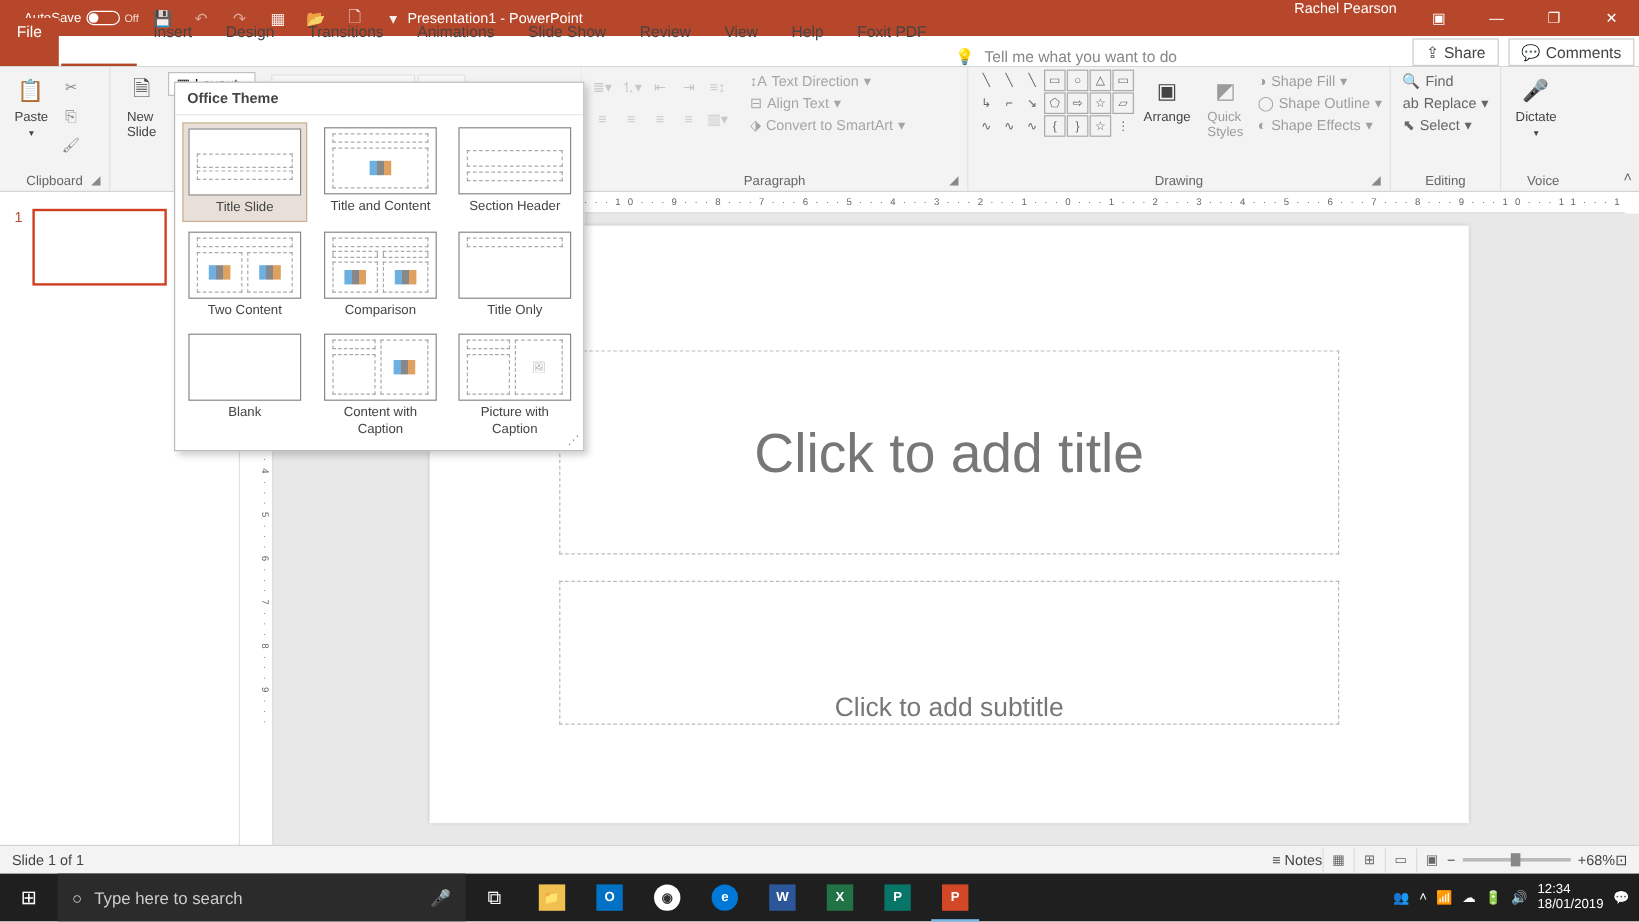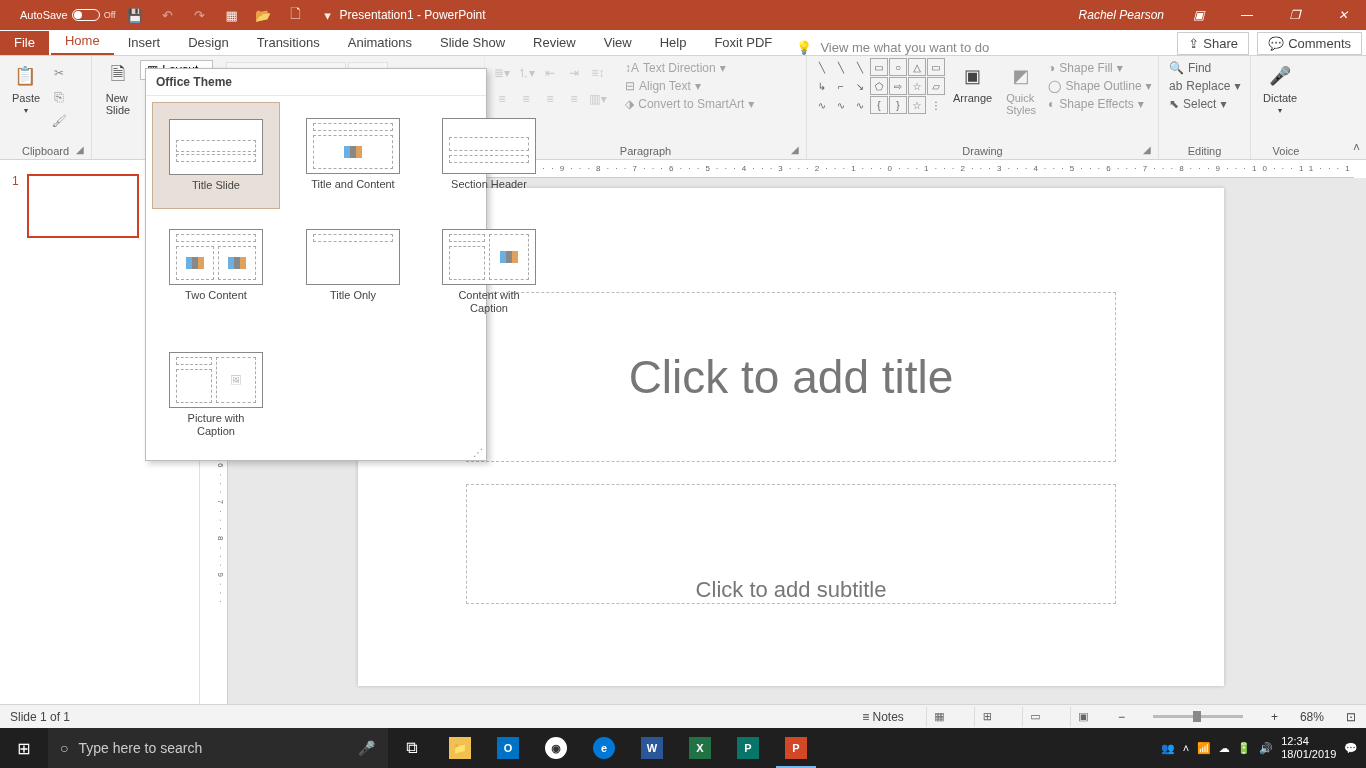--- a/index.html
+++ b/index.html
@@ -2,31 +2,31 @@
 <html><head>
 <meta charset="utf-8">
 <style>
 * { margin: 0; padding: 0; box-sizing: border-box; font-family: "Segoe UI", sans-serif; }
 body { width: 1366px; height: 768px; overflow: hidden; background: #fff; position: relative; }
 
 
 .titlebar { height: 30px; background: #b7472a; display: flex; align-items: center; color: #fff; font-size: 12px; }
 .titlebar-left { display: flex; align-items: center; gap: 8px; padding-left: 20px; }
 .titlebar-center { flex: 1; text-align: left; }
-.titlebar-right { display: flex; align-items: center; gap: 2px; font-style: italic; }
+.titlebar-right { display: flex; align-items: flex-start; gap: 2px; }
 .autosave { display: flex; align-items: center; gap: 4px; font-size: 11px; }
 .toggle { width: 28px; height: 12px; border: 1px solid #fff; border-radius: 6px; position: relative; }
 .toggle::after { content: ''; position: absolute; width: 8px; height: 8px; border-radius: 50%; background: #fff; top: 1px; left: 1px; }
 .qat-btn { width: 24px; height: 24px; display: flex; align-items: center; justify-content: center; font-size: 13px; color: #fff; opacity: 0.9; }
 .win-btn { width: 46px; height: 30px; display: flex; align-items: center; justify-content: center; color: #fff; }
 .user-name { font-size: 12px; padding: 0 10px; }
 
 
 .tabs-row { height: 26px; background: #fff; border-bottom: 1px solid #d4d4d4; display: flex; align-items: flex-end; }
-.tab { padding: 4px 14px 5px; font-size: 13px; color: #444; cursor: pointer; }
+.tab { padding: 4px 14px 21px; font-size: 13px; color: #444; cursor: pointer; }
 .tab.active { color: #b7472a; border-bottom: 2px solid #b7472a; }
 .tab.file { background: #b7472a; color: #fff; margin-right: 2px; }
 .tabs-spacer { flex: 1; }
 .tellme { display: flex; align-items: center; gap: 8px; font-size: 13px; color: #888; padding: 0 10px; }
 .share-btn { border: 1px solid #ccc; padding: 3px 10px; font-size: 13px; color: #444; display: flex; align-items: center; gap: 4px; margin: 0 4px; }
 
 
 .ribbon { height: 104px; background: #f3f3f3; border-bottom: 1px solid #d4d4d4; display: flex; position: relative; }
 .ribbon-group { border-right: 1px solid #e0e0e0; padding: 2px 6px 0; display: flex; flex-direction: column; position: relative; }
 .ribbon-group-label { position: absolute; bottom: 2px; left: 0; right: 0; text-align: center; font-size: 11px; color: #666; }
@@ -40,21 +40,21 @@
 .shape-grid { display: grid; grid-template-columns: repeat(7, 18px); grid-auto-rows: 18px; gap: 1px; }
 .shape-cell { border: 1px solid #aaa; font-size: 10px; display: flex; align-items: center; justify-content: center; color: #666; }
 .shape-cell.noborder { border: none; }
 .ribbon-text-btn { font-size: 12px; color: #666; padding: 1px 4px; display: flex; align-items: center; gap: 4px; white-space: nowrap; }
 .collapse-ribbon { position: absolute; right: 6px; bottom: 4px; font-size: 12px; color: #666; }
 
 
 .layout-dropdown { position: absolute; top: 68px; left: 145px; width: 342px; background: #fff; border: 1px solid #bbb; box-shadow: 3px 3px 6px rgba(0,0,0,0.2); z-index: 100; }
 .layout-header { padding: 6px 10px; font-size: 12px; font-weight: 600; color: #444; border-bottom: 1px solid #e8e8e8; }
 .layout-grid { display: grid; grid-template-columns: repeat(3, 1fr); padding: 6px; gap: 4px 10px; }
-.layout-item { display: flex; flex-direction: column; align-items: center; padding: 16px; }
+.layout-item { display: flex; flex-direction: column; align-items: center; padding: 4px; }
 .layout-item.selected { background: #e8e0d8; border: 1px solid #c8b090; }
 .layout-thumb { width: 94px; height: 56px; border: 1px solid #888; background: #fff; position: relative; margin-bottom: 4px; }
 .layout-label { font-size: 11px; color: #444; text-align: center; line-height: 1.2; }
 .thumb-title-box { position: absolute; border: 1px dashed #aaa; }
 .thumb-content { position: absolute; border: 1px dashed #aaa; display: flex; align-items: center; justify-content: center; }
 .thumb-icons { width: 18px; height: 12px; background: linear-gradient(90deg, #6bb0e0 33%, #888 33% 66%, #e0a060 66%); }
 .resize-grip { position: absolute; right: 3px; bottom: 2px; font-size: 10px; color: #888; }
 
 
 .h-ruler { position: absolute; top: 160px; left: 228px; right: 12px; height: 18px; background: #fff; border-bottom: 1px solid #ccc; font-size: 8px; color: #666; overflow: hidden; }
@@ -69,21 +69,21 @@
 .slide-thumb-prev { width: 112px; height: 64px; border: 2px solid #d04020; background: #fff; }
 
 
 .edit-area { position: absolute; top: 178px; left: 228px; right: 0; bottom: 40px; background: #e8e8e8; overflow: hidden; }
 .slide-canvas { position: absolute; top: 10px; left: 130px; width: 866px; height: 498px; background: #fff; box-shadow: 0 0 4px rgba(0,0,0,0.2); }
 .placeholder { position: absolute; border: 1px dashed #bbb; display: flex; align-items: center; justify-content: center; color: #777; }
 .ph-title { top: 104px; left: 108px; right: 108px; height: 170px; font-size: 46px; }
 .ph-subtitle { top: 296px; left: 108px; right: 108px; height: 120px; font-size: 22px; align-items: flex-end; padding-top: 6px; }
 
 
-.statusbar { position: absolute; bottom: 40px; left: 0; right: 0; height: 24px; background: #f3f3f3; border-top: 1px solid #d4d4d4; display: flex; align-items: center; font-size: 12px; color: #444; padding: 0 10px; gap: 22px; }
+.statusbar { position: absolute; bottom: 40px; left: 0; right: 0; height: 24px; background: #f3f3f3; border-top: 1px solid #d4d4d4; display: flex; align-items: center; font-size: 12px; color: #444; padding: 0 10px; gap: 0; }
 .status-spacer { flex: 1; }
 .view-btn { width: 26px; height: 20px; display: flex; align-items: center; justify-content: center; border-left: 1px solid #ddd; font-size: 11px; color: #666; }
 .zoom-slider { width: 90px; height: 3px; background: #bbb; position: relative; margin: 0 6px; }
 .zoom-slider::after { content: ''; position: absolute; left: 40px; top: -4px; width: 8px; height: 11px; background: #888; }
 
 
 .taskbar { position: absolute; bottom: 0; left: 0; right: 0; height: 40px; background: #1f1f1f; display: flex; align-items: center; }
 .start-btn { width: 48px; height: 40px; display: flex; align-items: center; justify-content: center; color: #fff; font-size: 16px; }
 .search-box { height: 40px; width: 340px; background: #2b2b2b; display: flex; align-items: center; padding: 0 12px; gap: 10px; color: #ccc; font-size: 14px; }
 .task-icon { width: 48px; height: 40px; display: flex; align-items: center; justify-content: center; color: #fff; font-size: 16px; position: relative; }
@@ -127,21 +127,21 @@
   <div class="tab">Design</div>
   <div class="tab">Transitions</div>
   <div class="tab">Animations</div>
   <div class="tab">Slide Show</div>
   <div class="tab">Review</div>
   <div class="tab">View</div>
   <div class="tab">Help</div>
   <div class="tab">Foxit PDF</div>
   <div class="tellme">
     <span>💡</span>
-    <span>View me what you want to do</span>
+    <span>Tell me what you want to do</span>
   </div>
   <div class="tabs-spacer"></div>
   <div class="share-btn">
     <span>⇪</span>
     <span>Share</span>
   </div>
   <div class="share-btn">
     <span>💬</span>
     <span>Comments</span>
   </div>
@@ -326,22 +326,40 @@
           </div>
           <div class="thumb-content" style="top:16px;right:6px;width:38px;bottom:4px">
             <div class="thumb-icons"></div>
           </div>
         </div>
       <div class="layout-label">Two Content</div>
     </div>
     <div class="layout-item">
       <div class="layout-thumb">
           <div class="thumb-title-box" style="top:4px;left:6px;right:6px;height:8px"></div>
+          <div class="thumb-title-box" style="top:15px;left:6px;width:38px;height:6px"></div>
+          <div class="thumb-title-box" style="top:15px;right:6px;width:38px;height:6px"></div>
+          <div class="thumb-content" style="top:24px;left:6px;width:38px;bottom:4px">
+            <div class="thumb-icons"></div>
+          </div>
+          <div class="thumb-content" style="top:24px;right:6px;width:38px;bottom:4px">
+            <div class="thumb-icons"></div>
+          </div>
+        </div>
+      <div class="layout-label">Comparison</div>
+    </div>
+    <div class="layout-item">
+      <div class="layout-thumb">
+          <div class="thumb-title-box" style="top:4px;left:6px;right:6px;height:8px"></div>
         </div>
       <div class="layout-label">Title Only</div>
+    </div>
+    <div class="layout-item">
+      <div class="layout-thumb"></div>
+      <div class="layout-label">Blank</div>
     </div>
     <div class="layout-item">
       <div class="layout-thumb">
           <div class="thumb-title-box" style="top:4px;left:6px;width:36px;height:8px"></div>
           <div class="thumb-title-box" style="top:16px;left:6px;width:36px;bottom:4px"></div>
           <div class="thumb-content" style="top:4px;right:6px;width:40px;bottom:4px">
             <div class="thumb-icons"></div>
           </div>
         </div>
       <div class="layout-label">Content with Caption</div>

